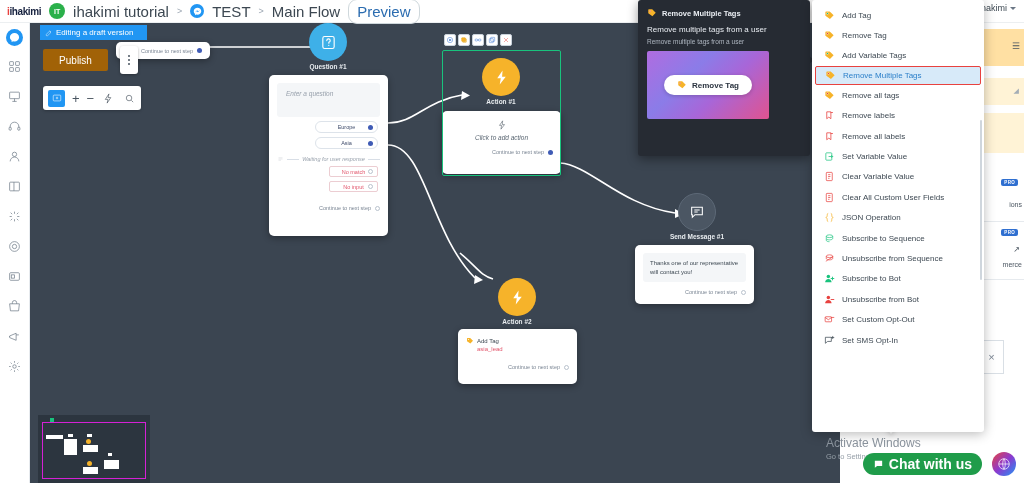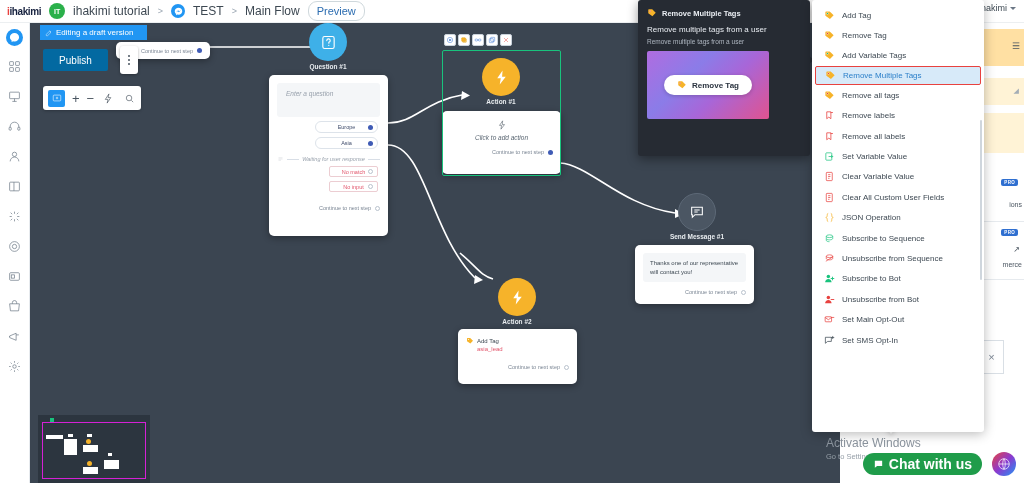--- a/index.html
+++ b/index.html
@@ -15,30 +15,30 @@
     position: absolute; left:0; top:0; width:1024px; height:23px;
     background:#ffffff; display:flex; align-items:center; gap:8px;
     padding-left:7px; z-index: 40; border-bottom:1px solid #eceff1;
   }
   .logo { font-size:10px; font-weight:bold; letter-spacing:-0.4px; color:#16213e; }
   .logo .dot { color:#e8423f; }
   .avatar-circle {
     width:16px; height:16px; border-radius:50%; background:#2ab04a; color:#fff;
     font-size:7px; font-weight:bold; display:flex; align-items:center; justify-content:center;
   }
-  .crumb { font-size:12px; color:#3d4852; white-space:nowrap; }
+  .crumb { font-size:15px; color:#3d4852; white-space:nowrap; }
   .crumb-sep { font-size:9px; color:#9aa5b1; }
   .msgr-dot {
     width:14px;height:14px;border-radius:50%;
     background:#2196f3; display:flex;align-items:center;justify-content:center;
   }
   .msgr-dot svg { width:9px; height:9px; }
   .preview-btn {
     border:1px solid #cfd8dc; border-radius:9px; background:#fff;
-    font-size:11px; color:#2b6cb0; padding:3px 8px; cursor:pointer;
+    font-size:15px; color:#2b6cb0; padding:3px 8px; cursor:pointer;
   }
   .topbar-right {
     position:absolute; right:8px; top:3px; font-size:9px; color:#3d4852;
     display:flex; align-items:center; gap:3px;
   }
   .caret-d { width:0;height:0;border-left:3px solid transparent;border-right:3px solid transparent;border-top:3px solid #6b7785; }
 
   
   .sidebar {
     position:absolute; left:0; top:23px; width:30px; height:460px;
@@ -61,21 +61,21 @@
 
   
   .draft-banner {
     position:absolute; left:10px; top:2px; width:107px; height:15px;
     background:#2196f3; color:#fff; font-size:8px;
     display:flex; align-items:center; gap:3px; padding-left:5px; z-index:12;
   }
   .draft-banner svg { width:8px;height:8px;stroke:#fff;fill:none;stroke-width:1.4; }
   .publish-btn {
     position:absolute; left:13px; top:26px; width:65px; height:22px;
-    background:#0369a1; color:#fff; font-size:10px; border:none; border-radius:2px;
+    background:#a16207; color:#fff; font-size:10px; border:none; border-radius:2px;
     cursor:pointer; z-index:12;
   }
   .kebab-btn {
     position:absolute; left:90px; top:23px; width:18px; height:28px;
     background:#fff; border-radius:3px; display:flex;align-items:center;justify-content:center;
     flex-direction:column; gap:2px; z-index:12; box-shadow:0 1px 3px rgba(0,0,0,.3); cursor:pointer;
   }
   .kebab-btn i { width:2px;height:2px;background:#4a5560;border-radius:50%;display:block; }
 
   .zoom-toolbar {
@@ -775,21 +775,21 @@
         <span>Unsubscribe from Bot</span>
       </div>
       <div class="mi">
         <span class="mi-ic">
           <svg viewBox="0 0 24 24" fill="none" stroke="#e8423f" stroke-width="1.6">
             <rect x="2.5" y="6" width="14" height="11" rx="1.5"></rect>
             <path d="M2.5 7.5l7 5 7-5"></path>
             <path d="M16.5 7.5h5" stroke-linecap="round"></path>
           </svg>
         </span>
-        <span>Set Main Opt-Out</span>
+        <span>Set Custom Opt-Out</span>
       </div>
       <div class="mi">
         <span class="mi-ic">
           <svg viewBox="0 0 24 24" fill="none" stroke="#3d4852" stroke-width="1.6">
             <path d="M3 5h13v9H8l-5 4z"></path>
             <path d="M19 3v5M16.5 5.5h5" stroke-linecap="round"></path>
           </svg>
         </span>
         <span>Set SMS Opt-In</span>
       </div>

